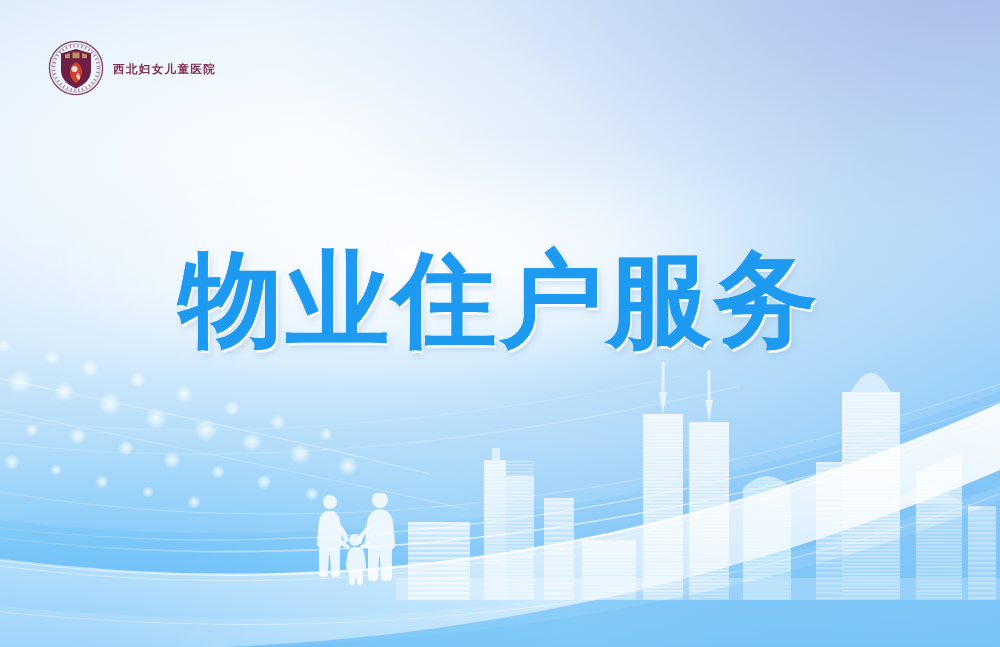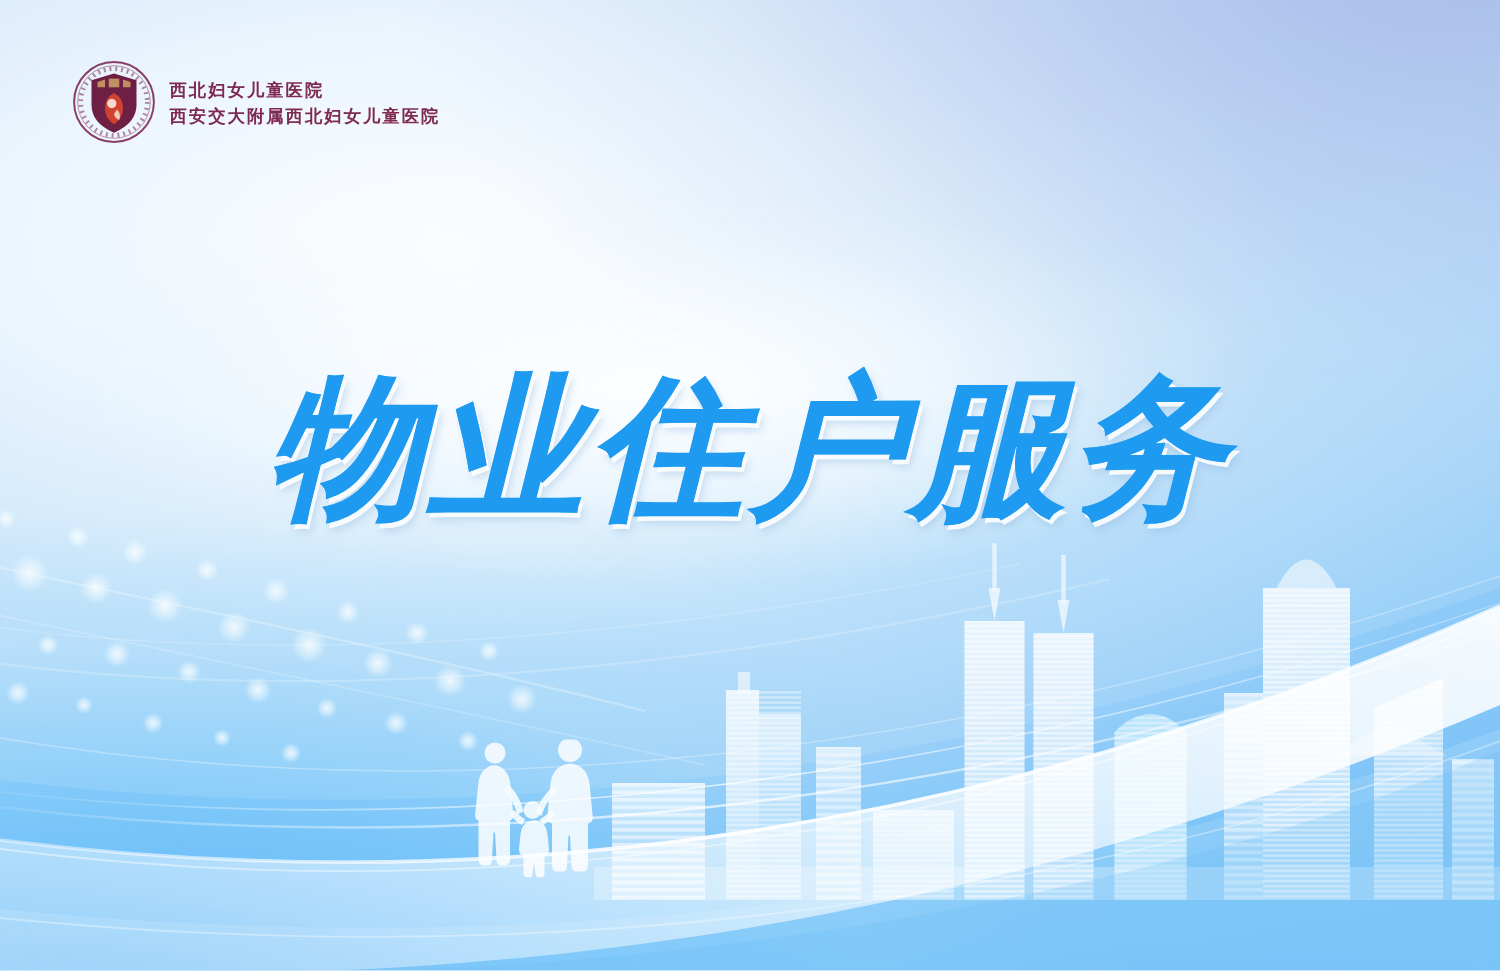--- a/index.html
+++ b/index.html
@@ -107,22 +107,22 @@
   }
   .logo-badge {
     width: 56px;
     height: 56px;
     flex: 0 0 auto;
   }
   .logo-badge svg { display: block; width: 100%; height: 100%; }
 
   .logo-lines {
     display: flex;
-    flex-direction: column;
-    gap: 2px;
+    flex-direction: row;
+    gap: 13px;
     padding-top: 2px;
   }
   .logo-line {
     font-family: "DejaVu Sans", "Liberation Sans", sans-serif;
     font-size: 11.5px;
     line-height: 15px;
     font-weight: 700;
     letter-spacing: 1.4px;
     color: #7d2b51;
     white-space: nowrap;
@@ -139,21 +139,20 @@
     font-family: "DejaVu Sans", "Liberation Sans", sans-serif;
     font-size: 103px;
     line-height: 1.0;
     font-weight: 700;
     letter-spacing: 4px;
     color: #1e9bf0;
     text-shadow:
        2px 3px 0 rgba(255,255,255,0.88),
        3px 5px 6px rgba(140,180,220,0.42);
     white-space: nowrap;
-    font-style: italic;
     -webkit-text-stroke: 0.5px #1e9bf0;
   }
 </style>
 </head>
 <body>
 
 <div class="slide">
 
   <div class="bg-base"></div>
   <div class="bg-periwinkle"></div>
@@ -377,19 +376,18 @@
         <path d="M24.5 12.4 l7 0 l0 5.8 l-7 0 z" fill="#cfa46a" opacity="0.85"></path>
         <path d="M34 13 l5 1.6 l0 3.6 l-5 0 z" fill="#cfa46a" opacity="0.85"></path>
 
         <path d="M28 22 q-6 3 -6 10 q0 7 6 11 q6 -4 6 -11 q0 -7 -6 -10 z" fill="#d7452e" opacity="0.92"></path>
         <circle cx="26.5" cy="29" r="3.1" fill="#ffe9df" opacity="0.9"></circle>
         <path d="M30 33 q3 3 1.5 7 q-3 -1 -3.5 -4 z" fill="#ffe9df" opacity="0.8"></path>
       </svg>
     </div>
     <div class="logo-lines">
       <div class="logo-line">西北妇女儿童医院</div>
-      <div class="logo-line">西安交大附属西北妇女儿童医院</div>
     </div>
   </div>
 
   <div class="headline">物业住户服务</div>
 
 </div>
 
 </body></html>

